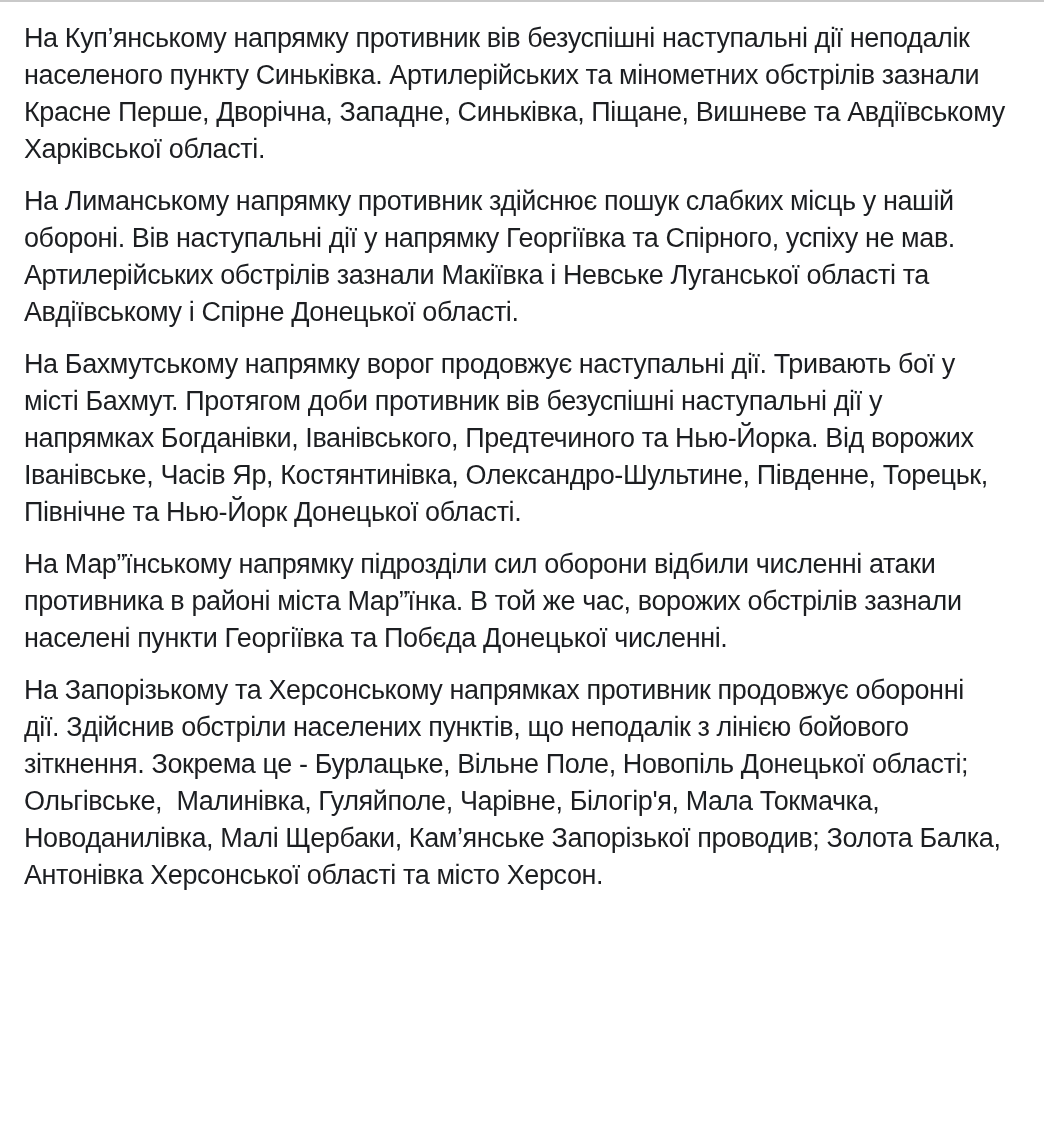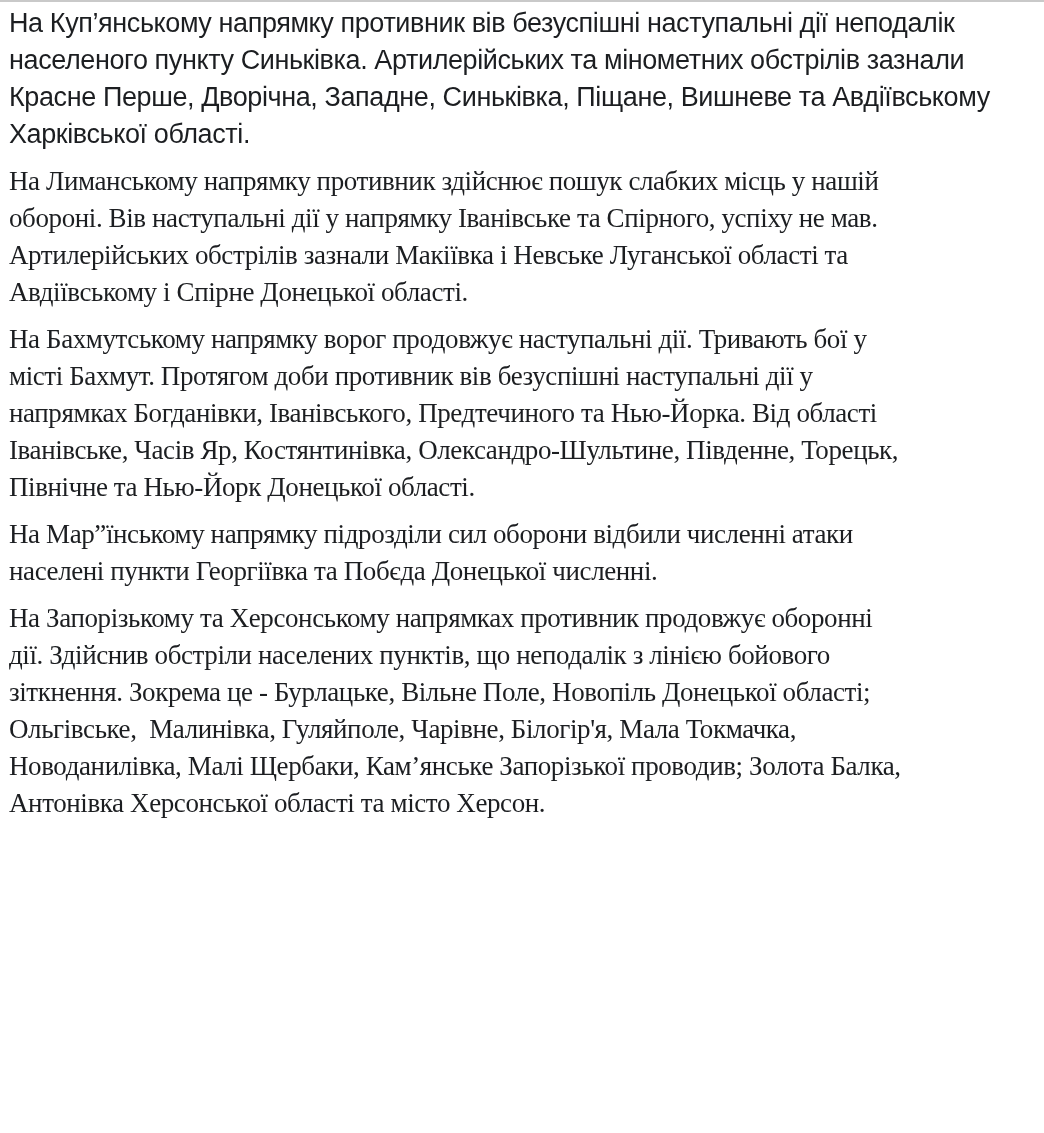--- a/index.html
+++ b/index.html
@@ -18,25 +18,24 @@
     width: 1044px;
     border-top: 2px solid #c9c9c9;
     padding: 3px 10px 0 9px;
     color: #1c1e21;
     font-size: 27px;
     font-weight: 400;
     line-height: 37px;
     letter-spacing: -0.4px;
   }
   .para {
-    margin: 0;
+    margin: 15px;
   }
   .para + .para {
     margin-top: 10px;
-    font-family: Liberation Serif, serif;
   }
   .line {
     white-space: pre;
     height: 37px;
     overflow: visible;
   }
 </style>
 </head>
 <body>
 
@@ -44,36 +43,37 @@
 
   <div class="para">
     <div class="line">На Куп’янському напрямку противник вів безуспішні наступальні дії неподалік</div>
     <div class="line">населеного пункту Синьківка. Артилерійських та мінометних обстрілів зазнали</div>
     <div class="line">Красне Перше, Дворічна, Западне, Синьківка, Піщане, Вишневе та Авдіївському</div>
     <div class="line">Харківської області.</div>
   </div>
 
   <div class="para">
     <div class="line">На Лиманському напрямку противник здійснює пошук слабких місць у нашій</div>
-    <div class="line">обороні. Вів наступальні дії у напрямку Іванівське та Спірного, успіху не мав.</div>
+    <div class="line">обороні. Вів наступальні дії у напрямку Георгіївка та Спірного, успіху не мав.</div>
     <div class="line">Артилерійських обстрілів зазнали Макіївка і Невське Луганської області та</div>
     <div class="line">Авдіївському і Спірне Донецької області.</div>
   </div>
 
   <div class="para">
     <div class="line">На Бахмутському напрямку ворог продовжує наступальні дії. Тривають бої у</div>
     <div class="line">місті Бахмут. Протягом доби противник вів безуспішні наступальні дії у</div>
-    <div class="line">напрямках Богданівки, Іванівського, Предтечиного та Нью-Йорка. Від області</div>
+    <div class="line">напрямках Богданівки, Іванівського, Предтечиного та Нью-Йорка. Від ворожих</div>
     <div class="line">Іванівське, Часів Яр, Костянтинівка, Олександро-Шультине, Південне, Торецьк,</div>
     <div class="line">Північне та Нью-Йорк Донецької області.</div>
   </div>
 
 
   <div class="para">
     <div class="line">На Мар”їнському напрямку підрозділи сил оборони відбили численні атаки</div>
+    <div class="line">противника в районі міста Мар”їнка. В той же час, ворожих обстрілів зазнали</div>
     <div class="line">населені пункти Георгіївка та Побєда Донецької численні.</div>
   </div>
 
 
   <div class="para">
     <div class="line">На Запорізькому та Херсонському напрямках противник продовжує оборонні</div>
     <div class="line">дії. Здійснив обстріли населених пунктів, що неподалік з лінією бойового</div>
     <div class="line">зіткнення. Зокрема це - Бурлацьке, Вільне Поле, Новопіль Донецької області;</div>
     <div class="line">Ольгівське,  Малинівка, Гуляйполе, Чарівне, Білогір'я, Мала Токмачка,</div>
     <div class="line">Новоданилівка, Малі Щербаки, Кам’янське Запорізької проводив; Золота Балка,</div>

